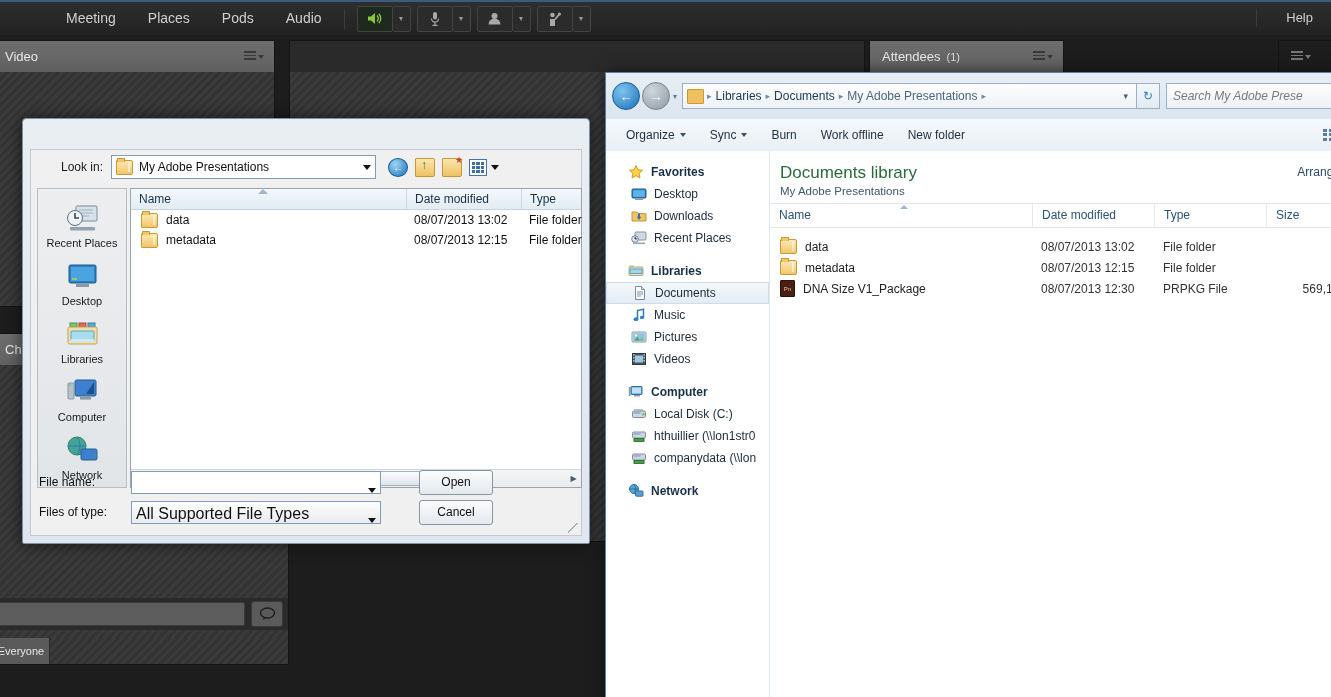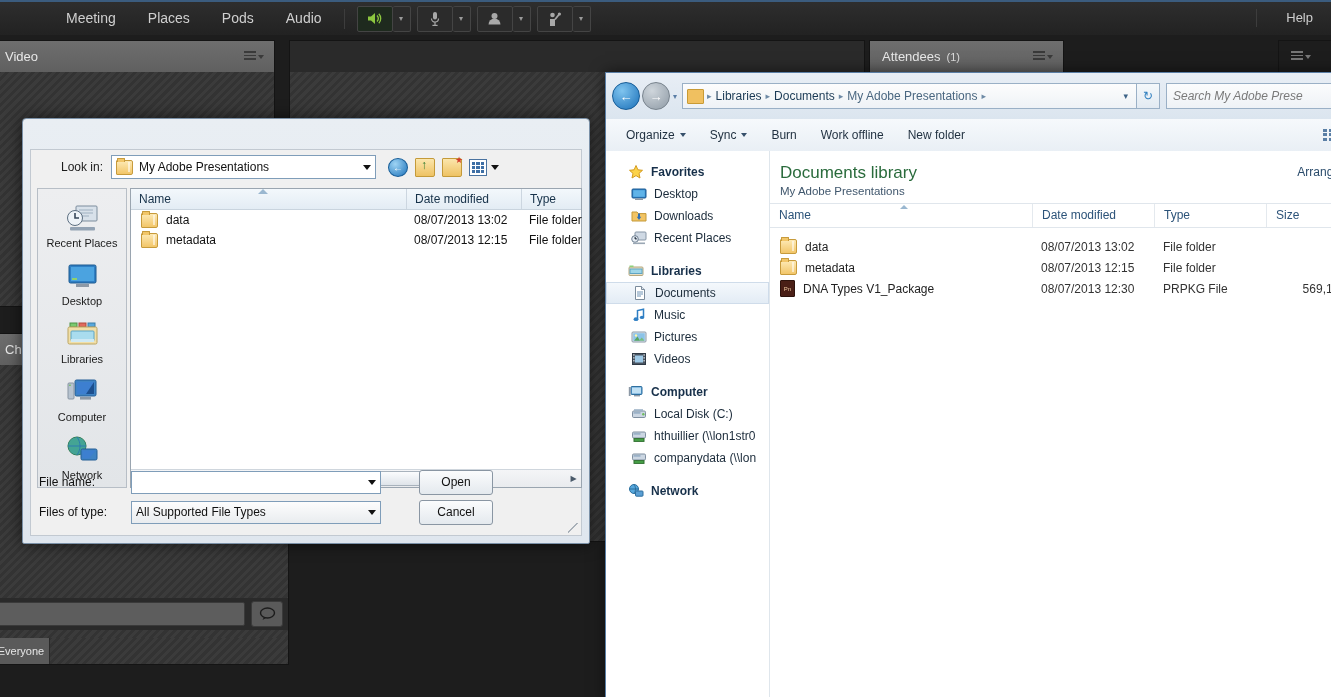--- a/index.html
+++ b/index.html
@@ -184,21 +184,21 @@
   .lrow .d{width:115px;padding-left:8px;box-sizing:border-box;}
   .lrow .t{width:60px;padding-left:8px;box-sizing:border-box;white-space:nowrap;}
   .hscroll{position:absolute;left:0;right:0;bottom:0;height:17px;background:linear-gradient(#f4f5f7,#e9ebee);border-top:1px solid #cfd6dd;display:flex;align-items:center;}
   .hs-arrow{width:15px;height:15px;display:flex;align-items:center;justify-content:center;color:#4a5a6a;font-size:8px;}
   .hs-thumb{height:13px;width:322px;margin:0 1px;background:linear-gradient(#fbfcfd,#dfe4ea);border:1px solid #a8b2bc;border-radius:2px;display:flex;align-items:center;justify-content:center;color:#7d8892;font-size:8px;letter-spacing:1px;}
   .hs-right{margin-left:auto;}
 
   .dlg-bottom{position:absolute;left:6px;right:6px;bottom:6px;height:60px;}
   .brow{display:flex;align-items:center;height:26px;margin-bottom:4px;}
   .brow .lab{width:92px;font-size:12px;color:#111;padding-left:2px;}
-  .bcombo{width:240px;height:21px;background:#fff;border:1px solid #7f9db9;display:flex;align-items:center;padding:0 4px;font-size:12px;color:#111;}
+  .bcombo{width:240px;height:21px;background:#fff;border:1px solid #7f9db9;display:flex;align-items:flex-end;padding:0 4px;font-size:16px;color:#111;}
   .bcombo.grey{background:linear-gradient(#fdfdfd,#e9ecef);}
   .bbtn{width:72px;height:23px;margin-left:38px;background:linear-gradient(#fbfcfd,#e4e9ee);
     border:1px solid #8a96a3;border-radius:3px;font-size:12px;color:#111;display:flex;align-items:center;justify-content:center;}
   .dlg-grip{position:absolute;right:3px;bottom:2px;width:10px;height:10px;
     background:
       linear-gradient(135deg,transparent 45%,#a8b0b8 45%,#a8b0b8 55%,transparent 55%);}
 </style>
 </head>
 <body>
 
@@ -570,21 +570,21 @@
           <span>metadata</span>
         </div>
         <div class="fd">08/07/2013 12:15</div>
         <div class="ft">File folder</div>
         <div class="fs"></div>
       </div>
 
       <div class="frow">
         <div class="fn">
           <span class="prpkg-ico">Pn</span>
-          <span>DNA Types V1_Package</span>
+          <span>DNA Size V1_Package</span>
         </div>
         <div class="fd">08/07/2013 12:30</div>
         <div class="ft">PRPKG File</div>
         <div class="fs">569,145</div>
       </div>
     </div>
   </div>
 </div>
 
 <div id="dialog">

